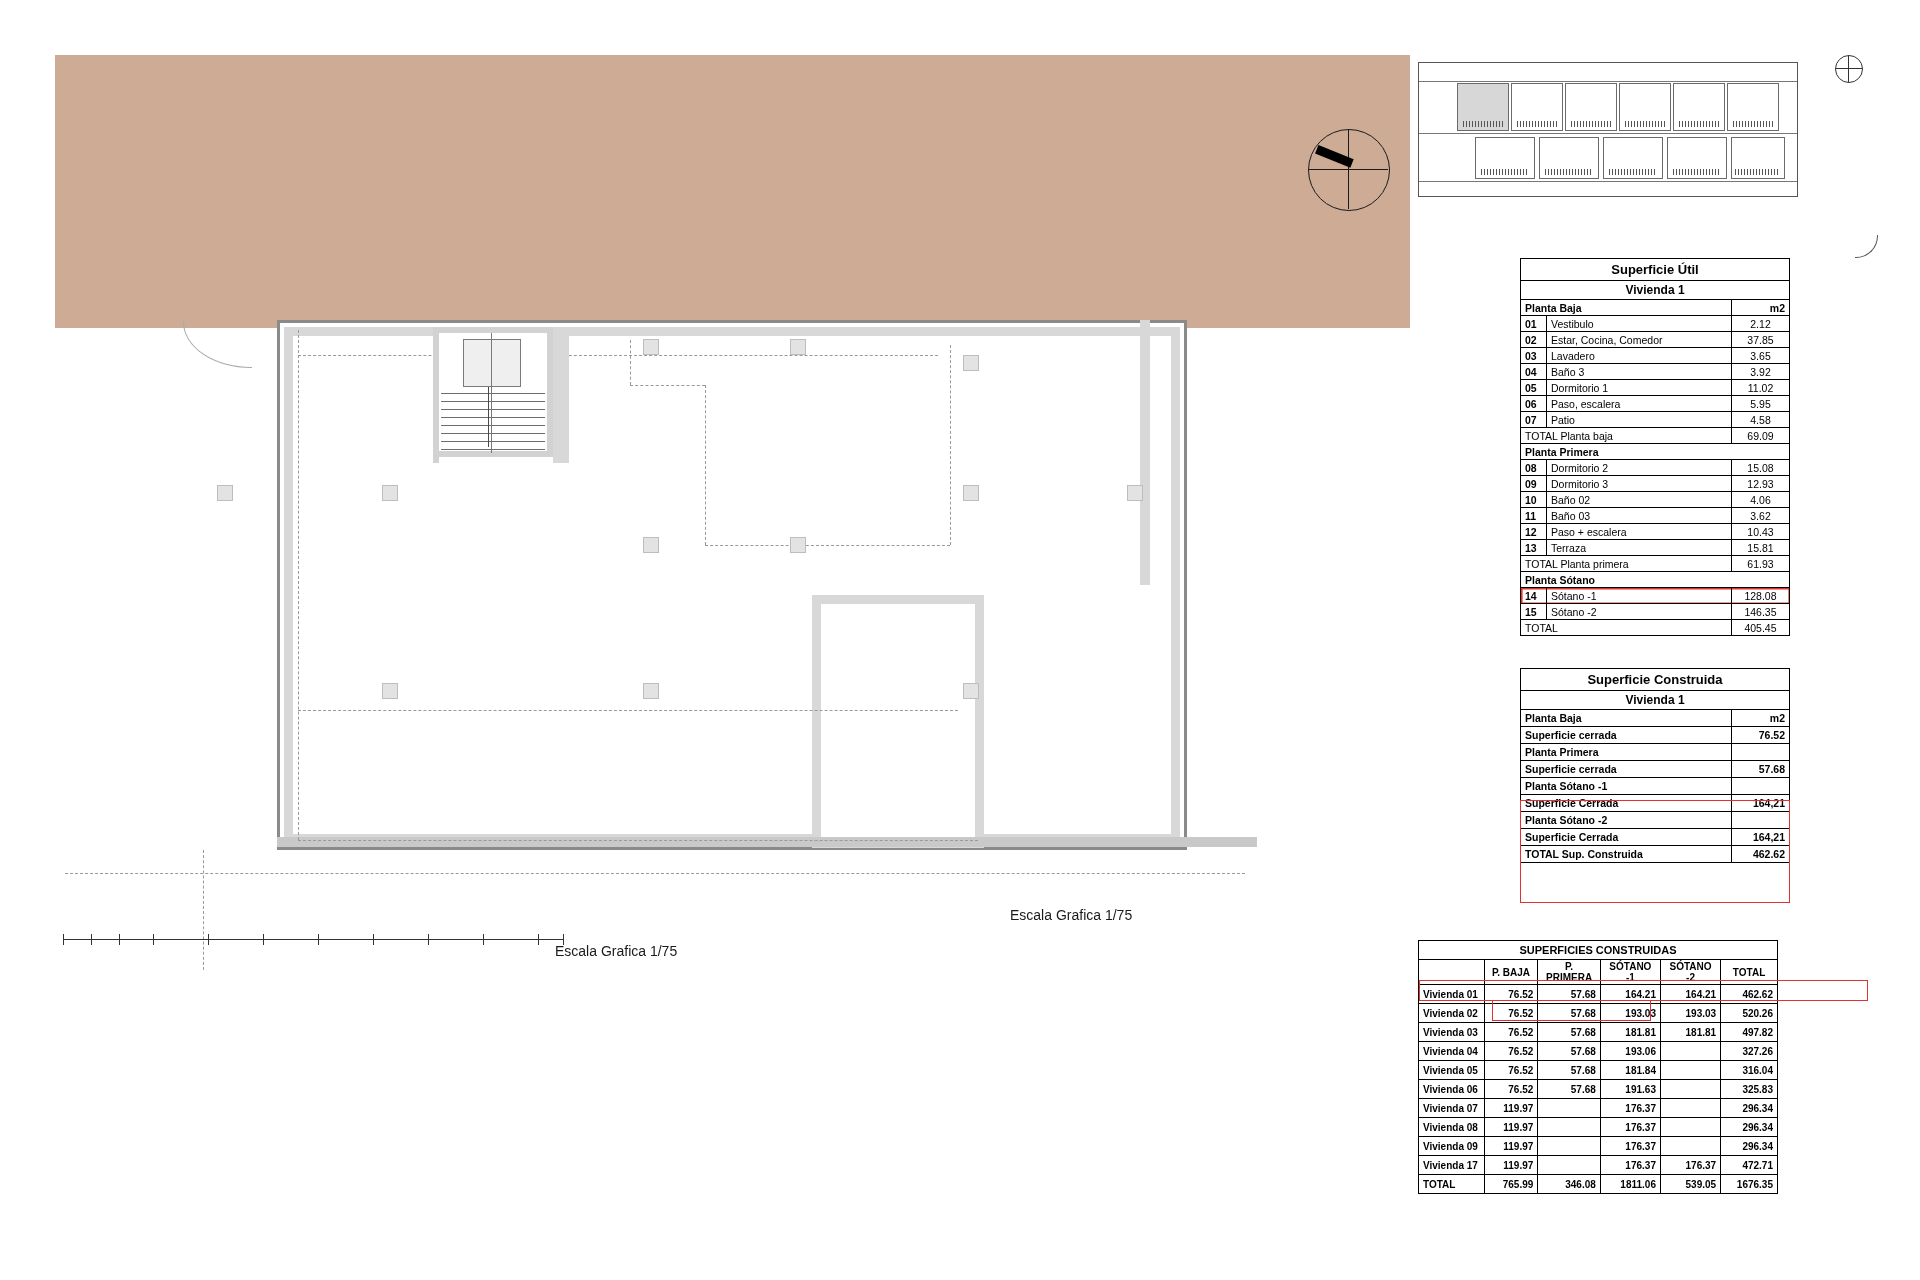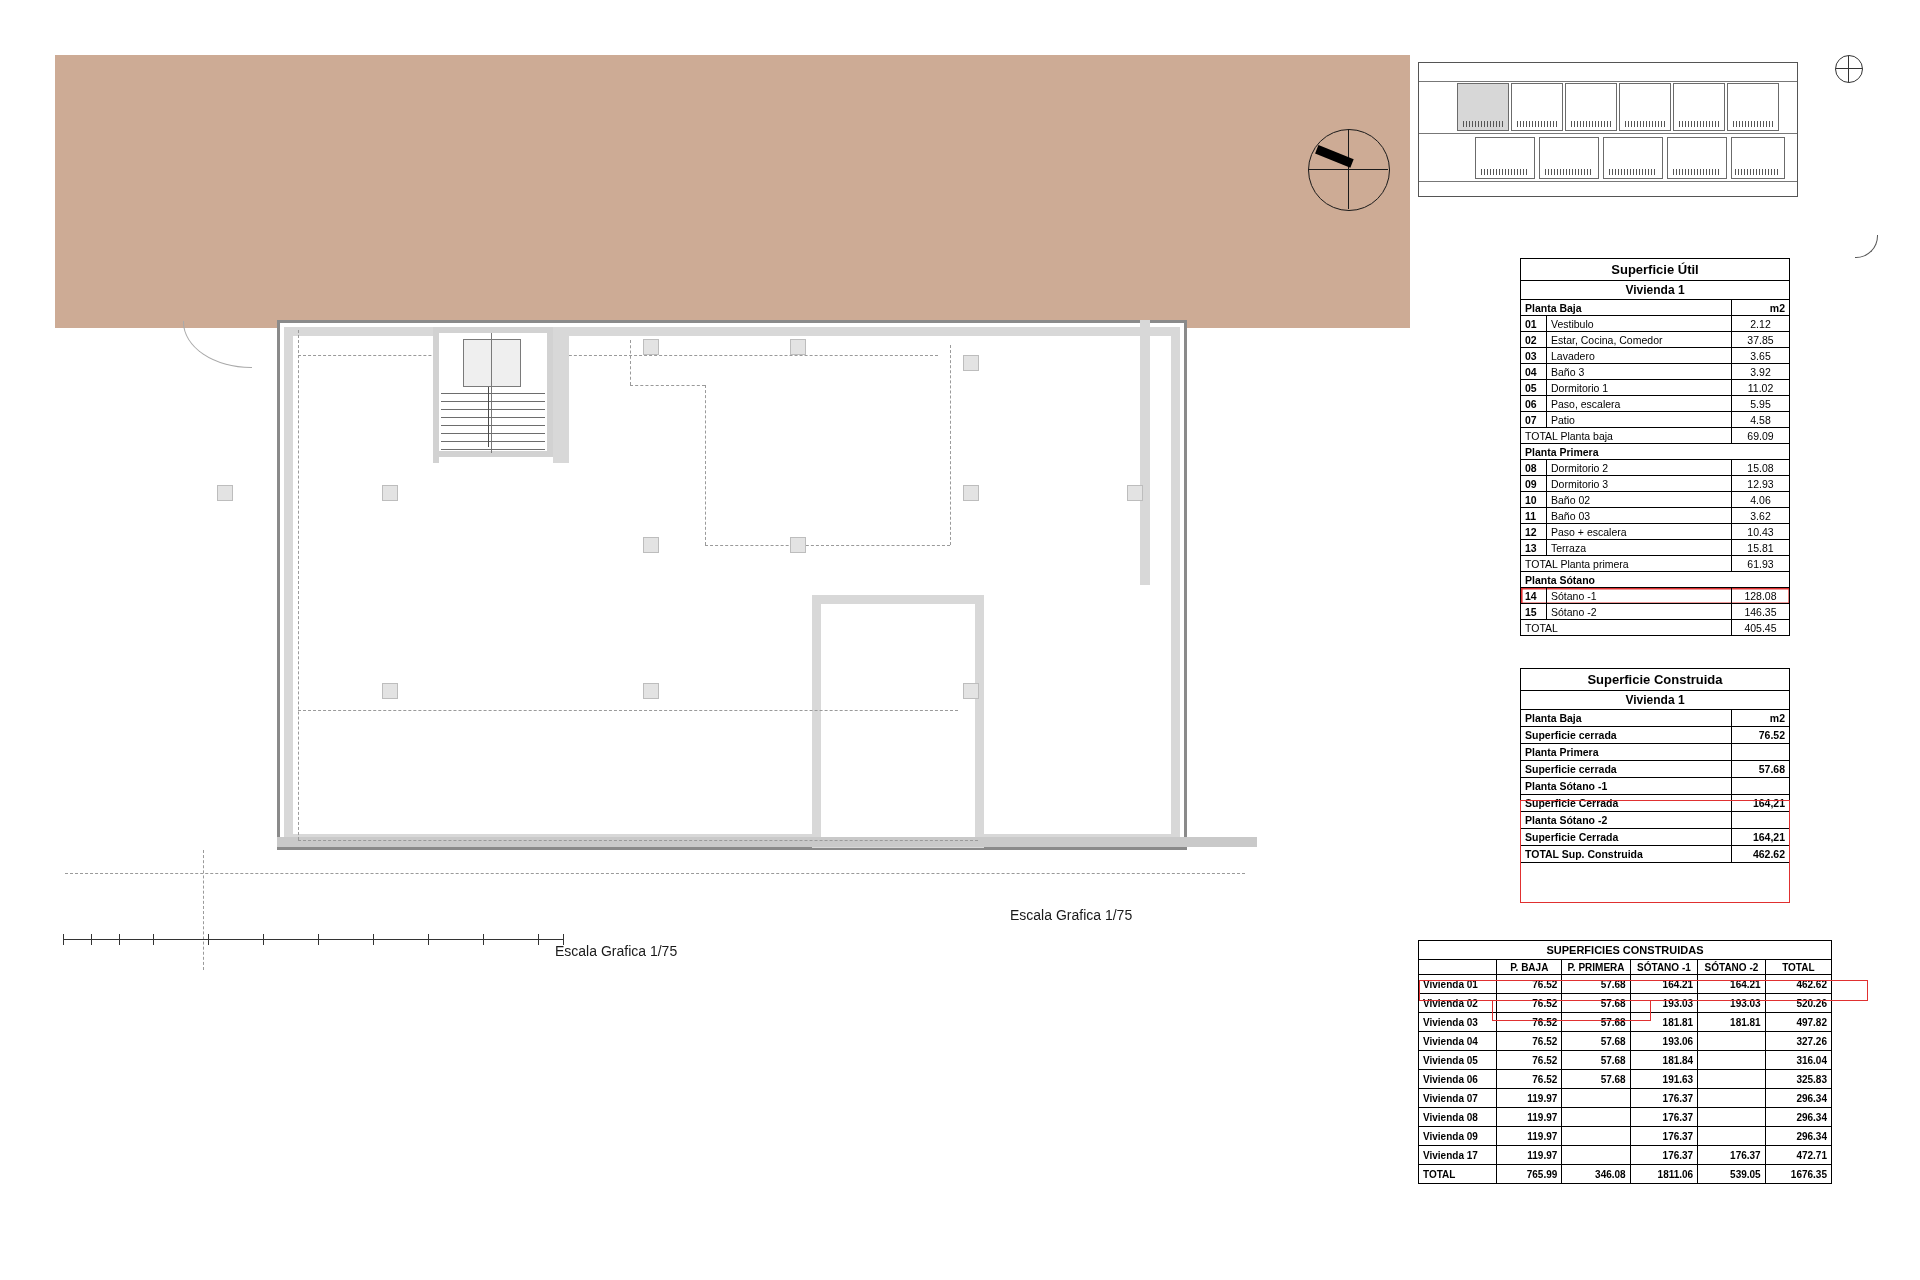--- a/index.html
+++ b/index.html
@@ -75,21 +75,21 @@
   .t-util .tot{font-weight:normal;}
   .t-util .m2{text-align:right;font-weight:bold;}
   .hl-red{box-shadow:inset 0 0 0 1.6px #e03030;}
 
   .t-constr{position:absolute;left:1520px;top:668px;width:270px;}
   .t-constr .title{font-size:13px;font-weight:bold;text-align:center;padding:3px;}
   .t-constr .sub{font-size:12px;font-weight:bold;text-align:center;padding:2px;}
   .t-constr td{height:17px;font-weight:bold;}
   .t-constr .val{width:58px;text-align:right;}
 
-  .t-sup{position:absolute;left:1418px;top:940px;width:414px;}
+  .t-sup{position:absolute;left:1418px;top:940px;width:360px;}
   .t-sup .title{font-size:11px;font-weight:bold;text-align:center;padding:3px;}
   .t-sup th{font-size:10px;font-weight:bold;text-align:center;background:#fff;}
   .t-sup td{font-size:10px;height:19px;}
   .t-sup td.lbl{font-weight:bold;width:86px;}
   .t-sup td.num{text-align:right;font-weight:bold;width:72px;}
   .t-sup tr.total td{font-weight:bold;}
   .redbox{position:absolute;border:1.6px solid #e03030;box-sizing:border-box;pointer-events:none;}
 </style>
 </head>
 <body>

